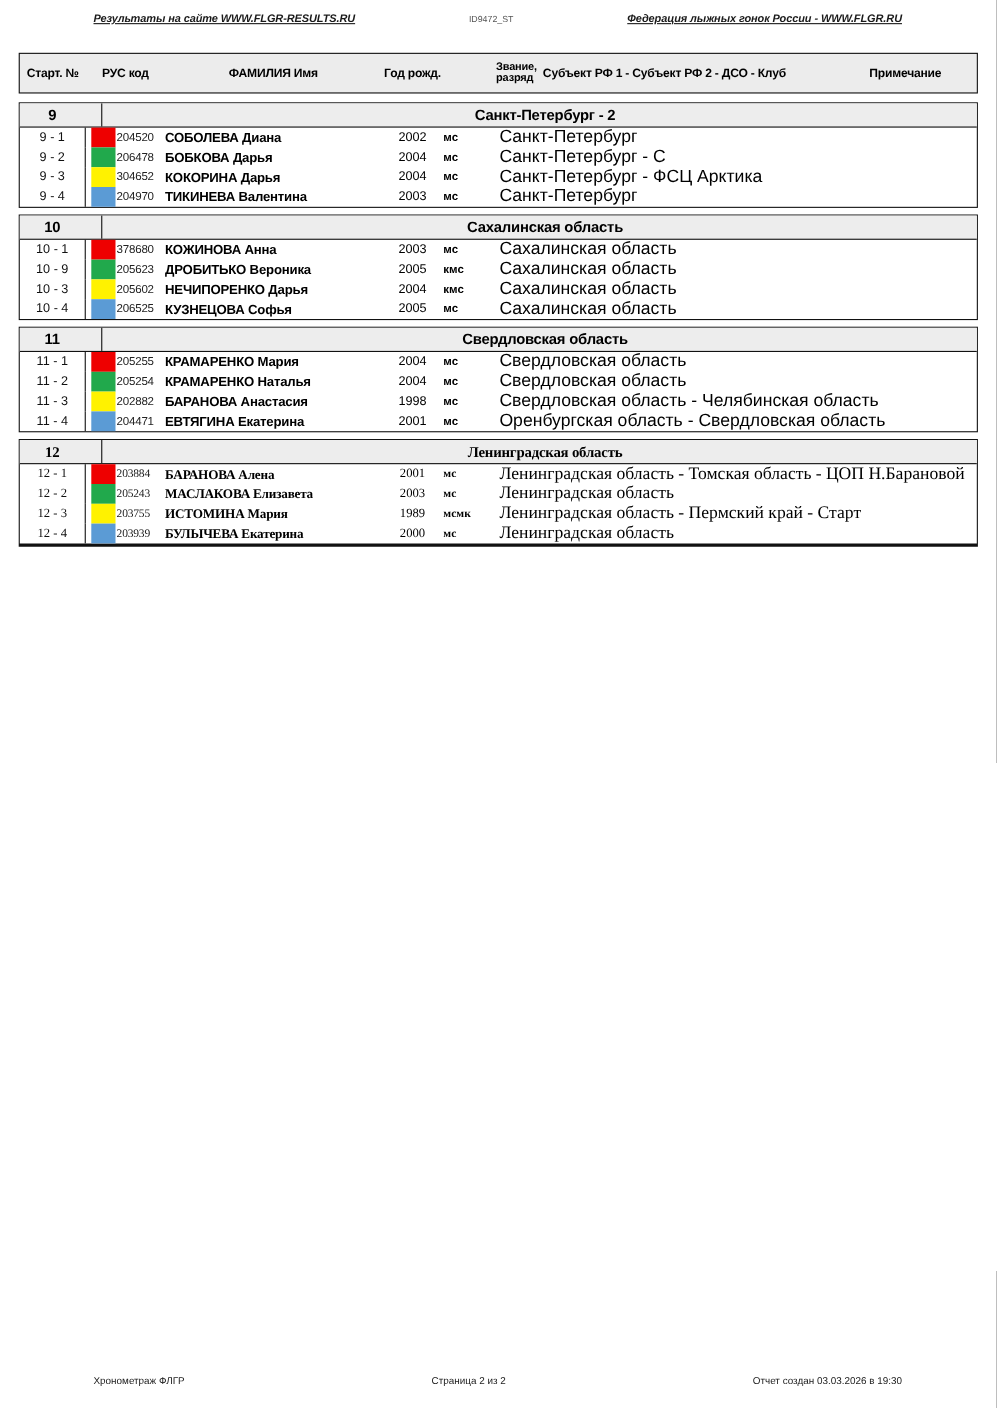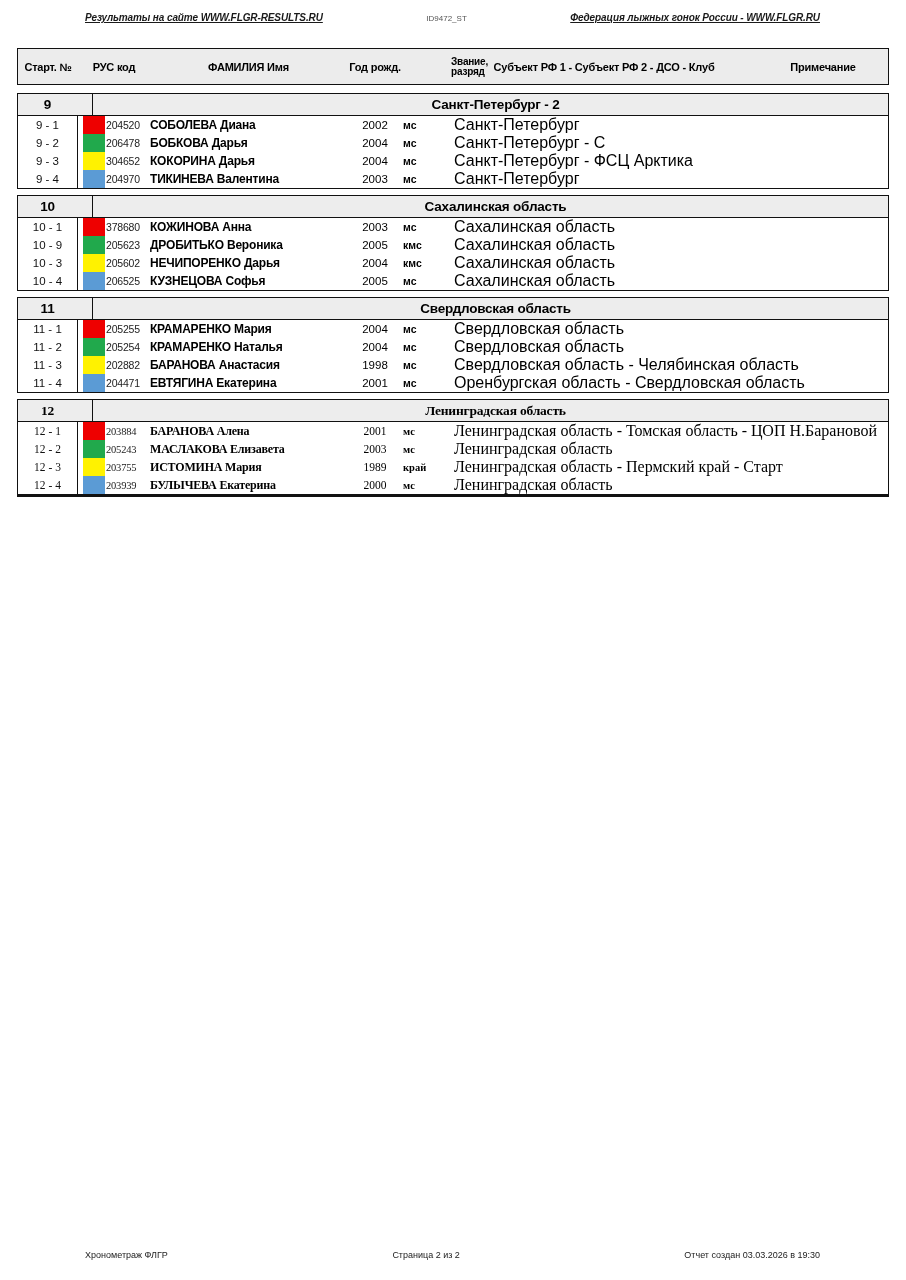--- a/index.html
+++ b/index.html
@@ -305,21 +305,21 @@
   </div>
 
   <div class="row">
     <div class="c-start">12 - 3</div>
     <div class="c-bib">
       <span class="bib" style="background: rgb(255, 242, 0);"></span>
     </div>
     <div class="c-code">203755</div>
     <div class="c-name">ИСТОМИНА Мария</div>
     <div class="c-year">1989</div>
-    <div class="c-rankv">край</div>
+    <div class="c-rankv">мсмк</div>
     <div class="c-region">Ленинградская область - Пермский край - Старт</div>
     <div class="c-note"></div>
   </div>
 
   <div class="row">
     <div class="c-start">12 - 4</div>
     <div class="c-bib">
       <span class="bib" style="background: rgb(91, 155, 213);"></span>
     </div>
     <div class="c-code">203939</div>

